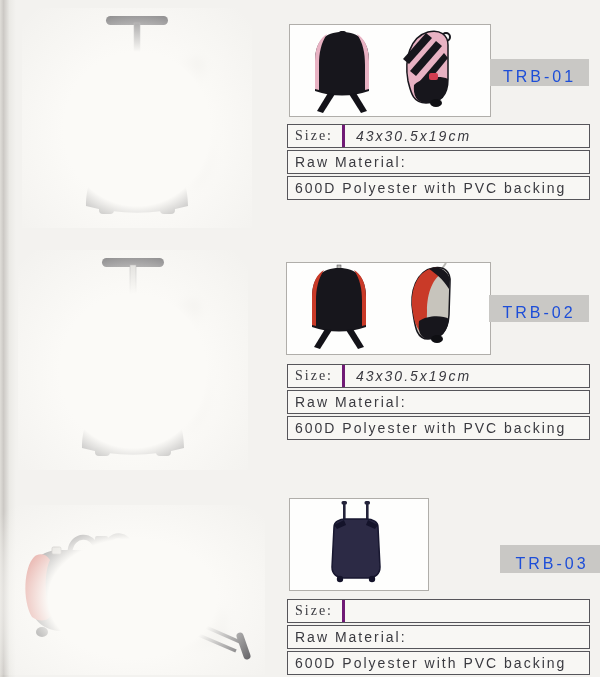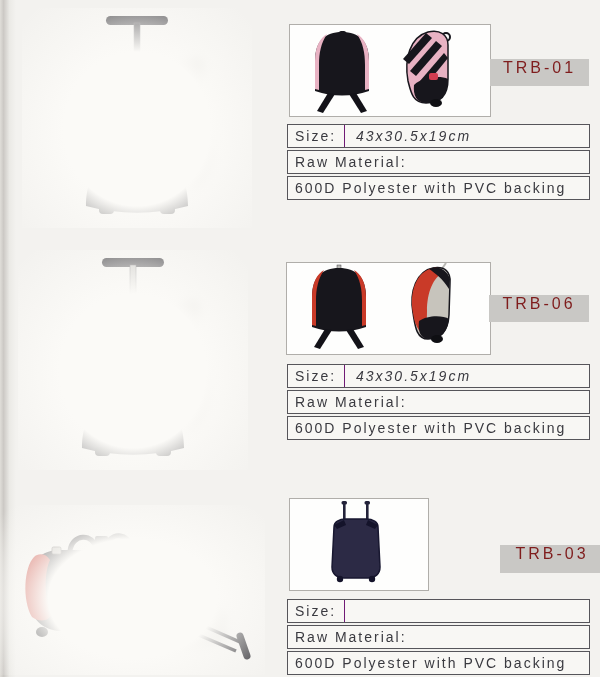--- a/index.html
+++ b/index.html
@@ -15,34 +15,34 @@
   .photo{position:absolute;}
   .photo-bg{
     position:absolute; inset:0;
     background:radial-gradient(ellipse at 50% 55%, #fbfaf7 45%, rgba(251,250,247,0) 95%);
   }
   .detail-box{
     position:absolute; background:#fefefd; border:1px solid #b0aeaa;
   }
   .code-label{
     position:absolute; background:#c9c8c5;
-    display:flex; align-items:flex-start; justify-content:center;
-    font-size:16px; letter-spacing:3px; color:#7f1d1d;
+    display:flex; align-items:flex-end; justify-content:center;
+    font-size:16px; letter-spacing:3px; color:#1d4ed8;
   }
   .spec-table{position:absolute; width:303px;}
   .spec-row{
     display:flex; align-items:center; box-sizing:border-box;
     height:24px; border:1px solid #56555a; background:#f8f7f4;
     margin-bottom:2px; font-size:14px; letter-spacing:2px; color:#3a3a40;
     white-space:nowrap;
   }
   .spec-label{
     width:57px; height:100%; box-sizing:border-box;
-    padding-left:7px; border-right:1px solid #701a75;
-    display:flex; align-items:center;
+    padding-left:7px; border-right:3px solid #701a75;
+    display:flex; align-items:center;font-family:Liberation Serif, serif;
   }
   .spec-value{padding-left:11px;font-style:italic;}
   .spec-full{padding-left:7px;text-align:center;}
   .p1-photo{left:22px; top:8px; width:230px; height:220px;}
   .p1-detail{left:289px; top:24px; width:200px; height:91px;}
   .p1-label{left:490px; top:59px; width:99px; height:27px;}
   .p1-table{left:287px; top:124px;}
   .p2-photo{left:18px; top:250px; width:230px; height:220px;}
   .p2-detail{left:286px; top:262px; width:203px; height:91px;}
   .p2-label{left:489px; top:295px; width:100px; height:27px;}
@@ -185,21 +185,21 @@
         <path d="M8,50 C4,28 12,8 28,5 C40,3 46,9 45,20 L44,52 C43,68 36,76 23,76 C11,76 10,62 8,50 Z" stroke="#17161c" stroke-width="1.5" fill="#c7c4bc"></path>
         <path d="M8,50 C4,28 12,8 28,5 C33,4 37,6 39,9 C28,14 22,30 22,48 C22,62 20,72 16,70 C11,64 9,57 8,50 Z" fill="#c93a28"></path>
         <path d="M24,6 C32,2 42,6 45,16 L44,26 C38,16 30,10 24,6 Z" fill="#17161c"></path>
         <path d="M14,58 C22,52 38,52 44,56 C42,70 35,77 23,76 C14,75 13,66 14,58 Z" fill="#17161c"></path>
         <ellipse cx="32" cy="76" rx="6" ry="4" fill="#0f0f13"></ellipse>
       </g>
     </svg>
   </div>
 
   <div class="code-label p2-label">
-    <span>TRB-06</span>
+    <span>TRB-02</span>
   </div>
 
   <div class="spec-table p2-table">
     <div class="spec-row">
       <div class="spec-label">Size:</div>
       <div class="spec-value">43x30.5x19cm</div>
     </div>
     <div class="spec-row">
       <div class="spec-full">Raw Material:</div>
     </div>

